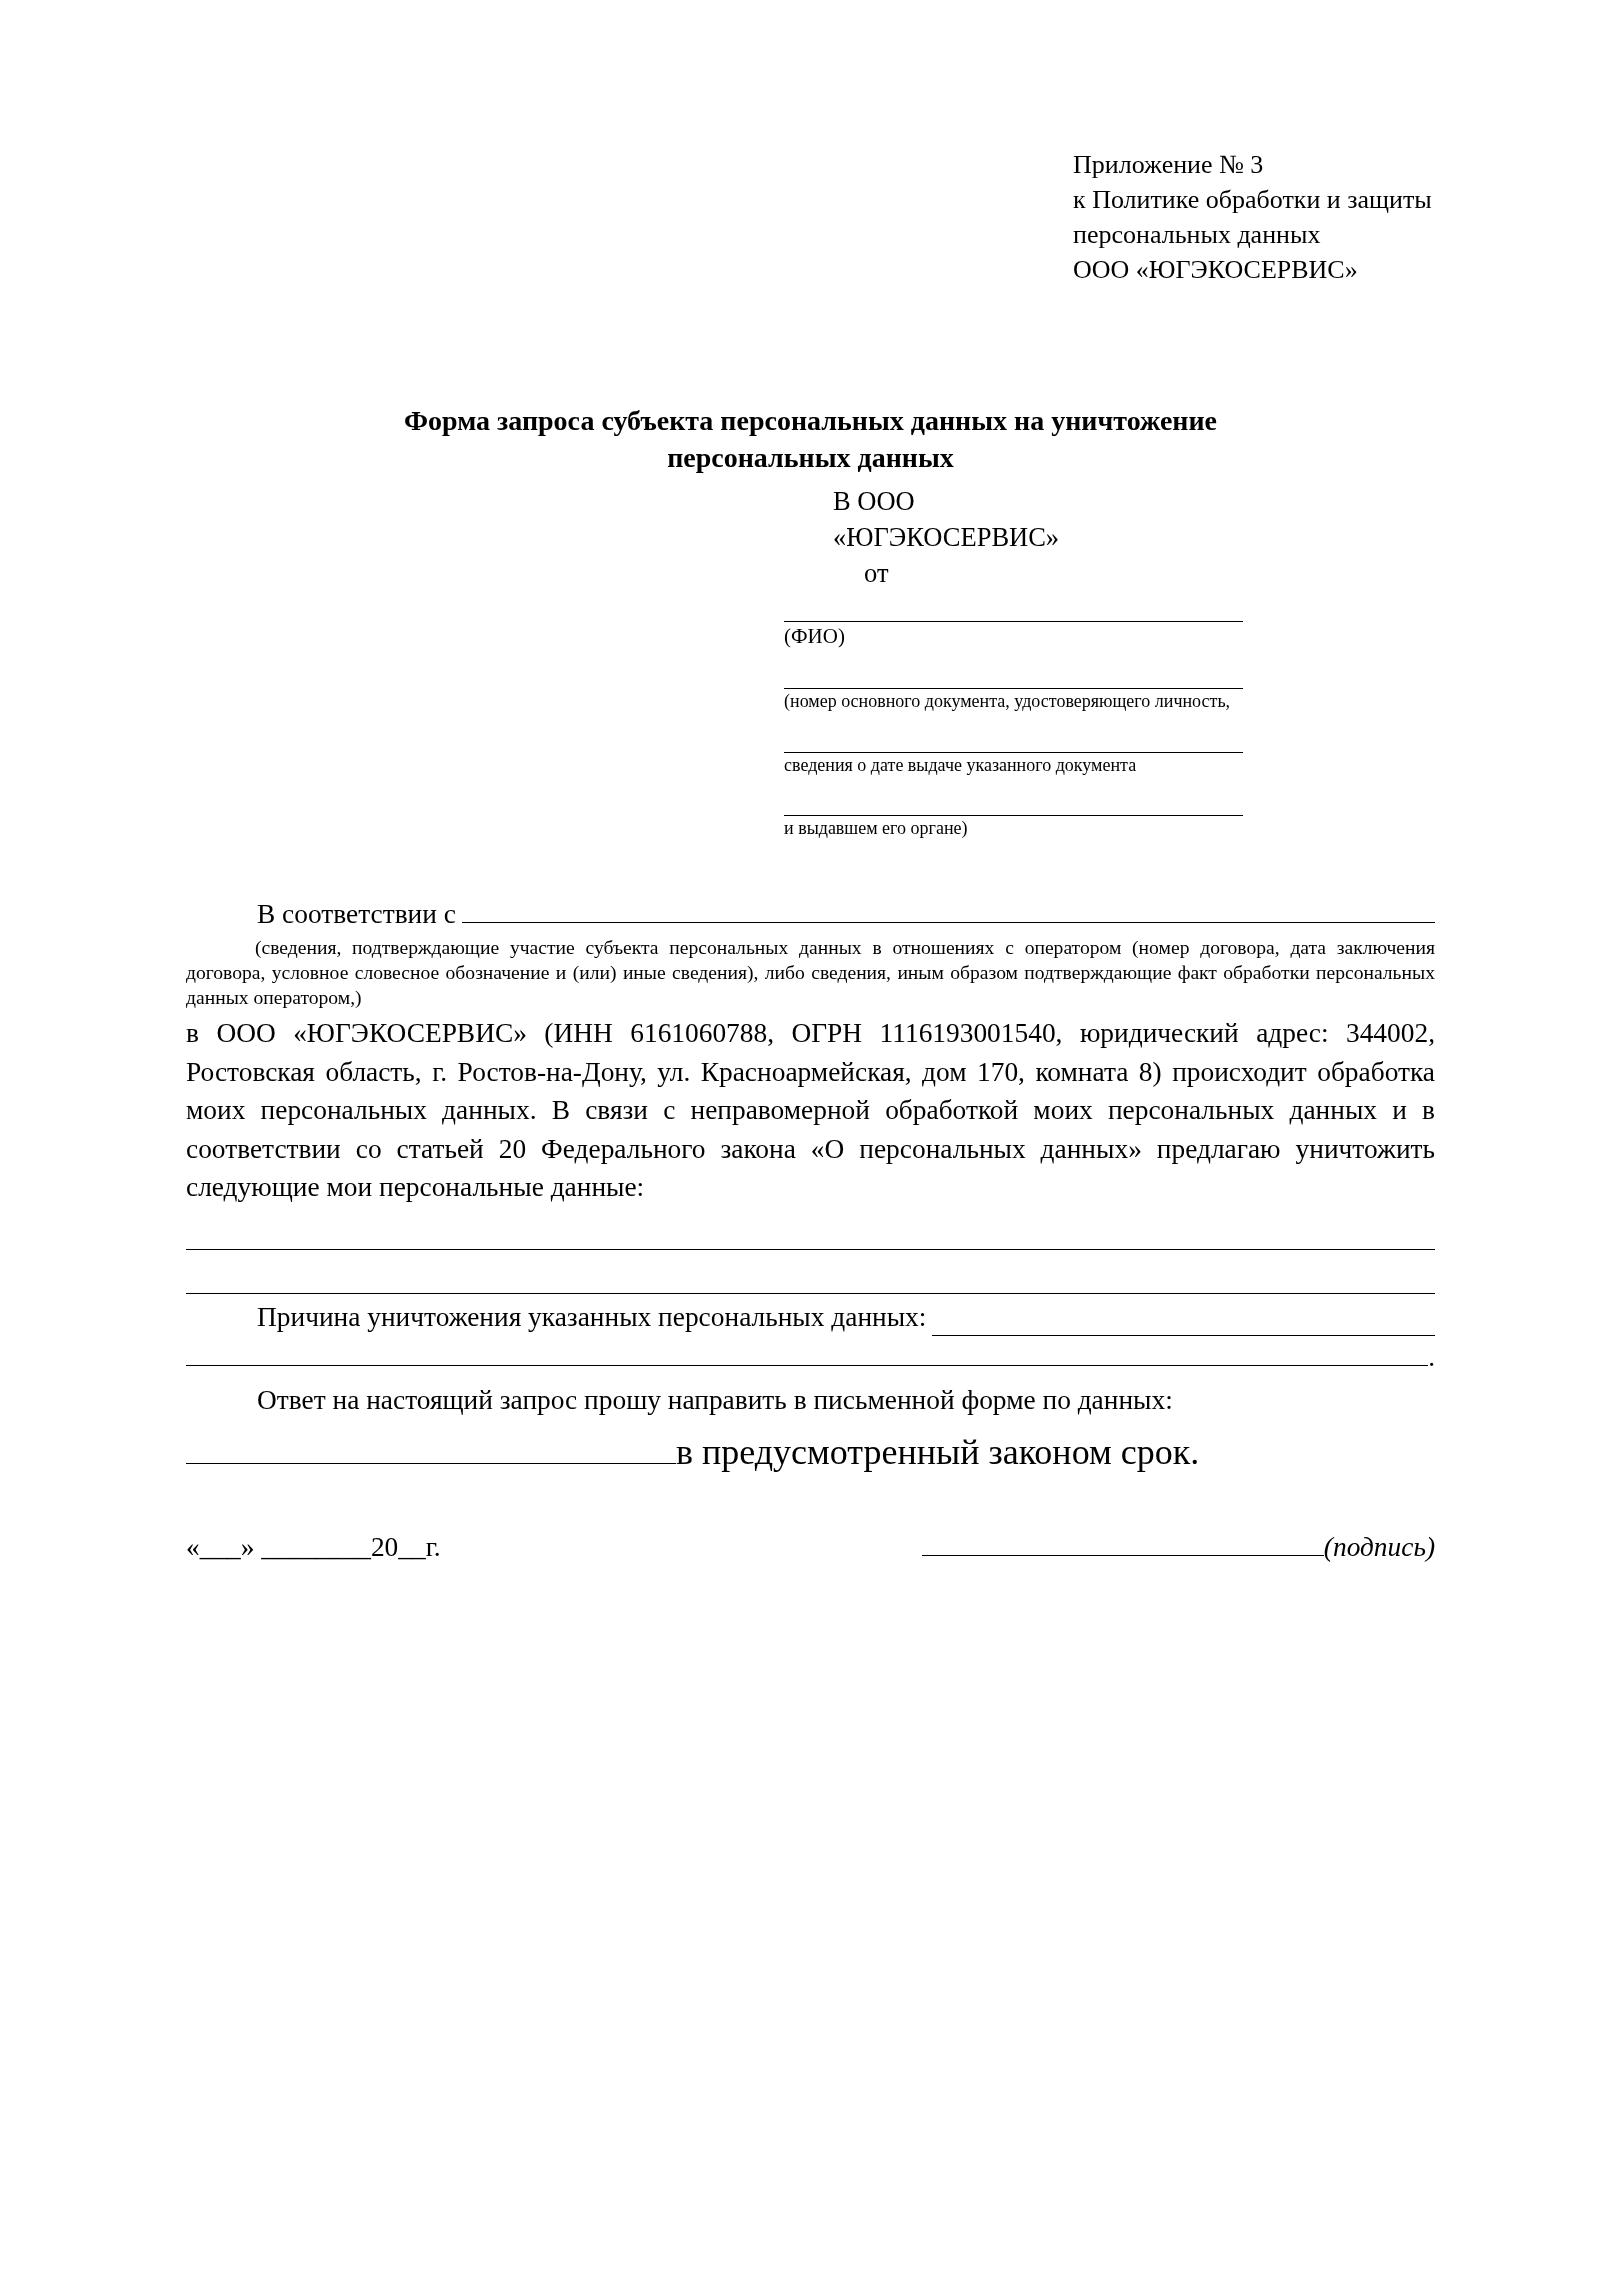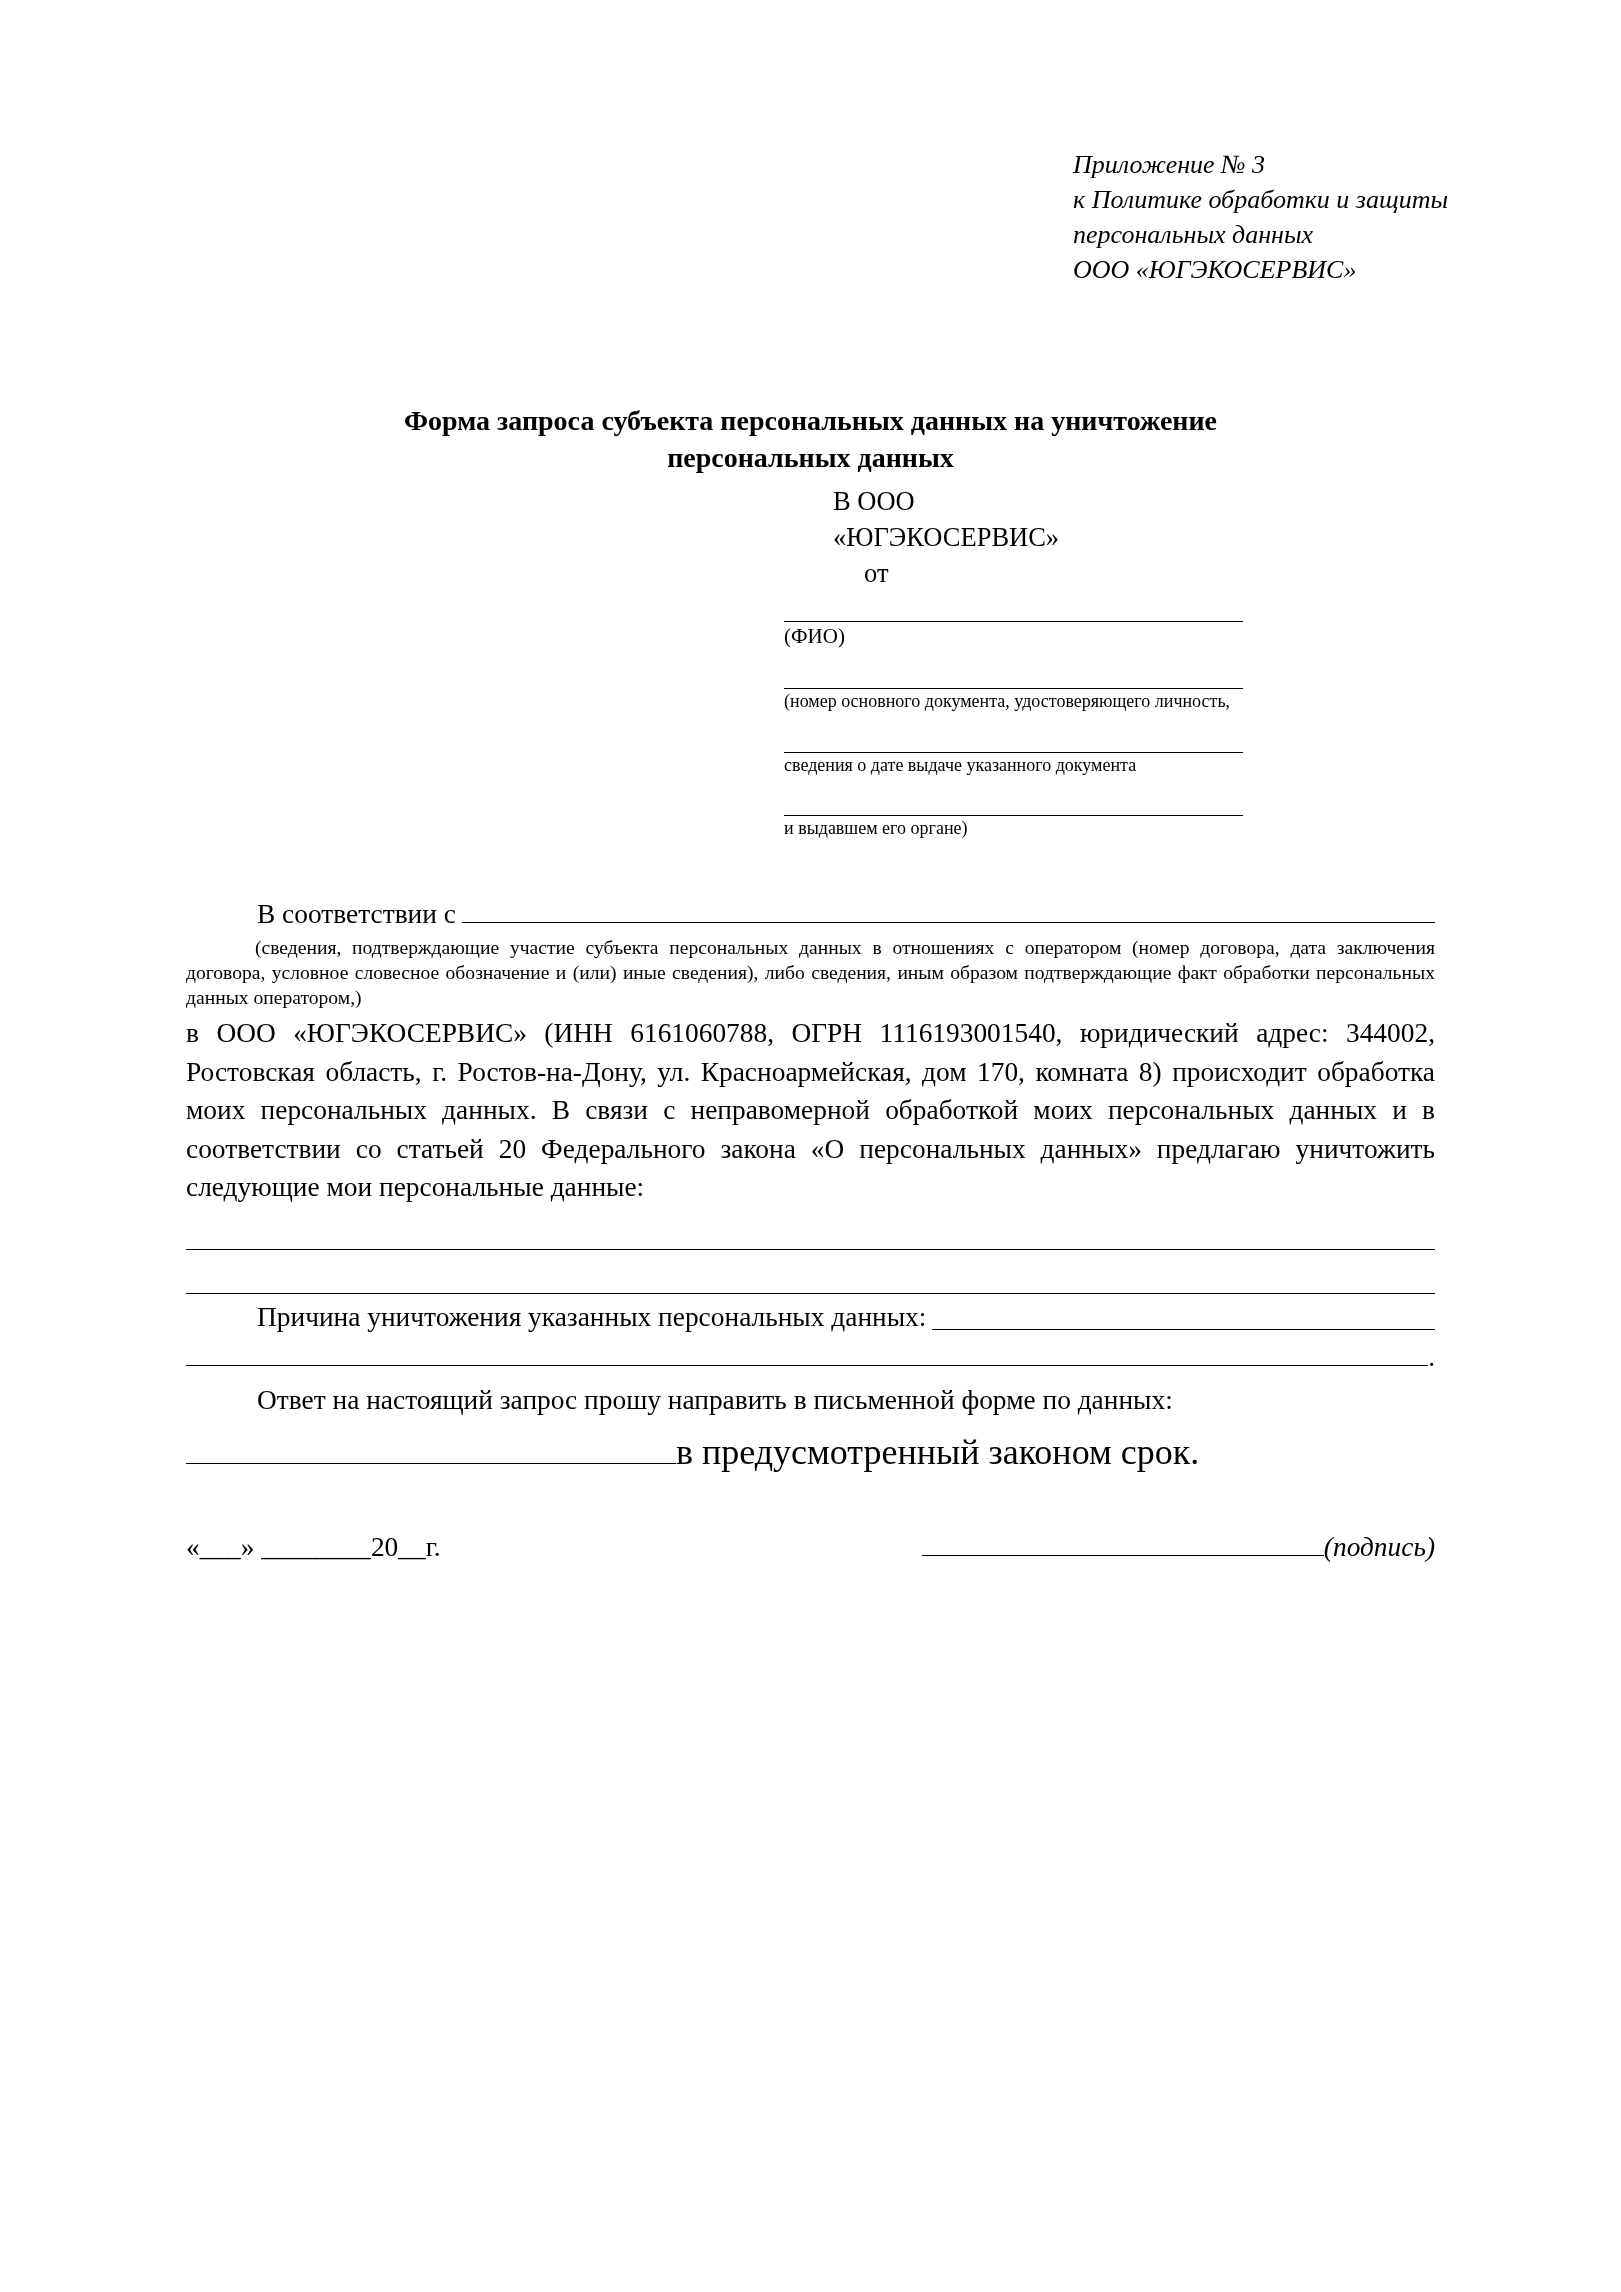--- a/index.html
+++ b/index.html
@@ -23,21 +23,20 @@
   }
 
   
   .appendix {
     margin-left: 887px;
     font-size: 26px;
     line-height: 1.35;
   }
   .appendix div {
     white-space: nowrap;
-    font-style: italic;
   }
 
   
   .doc-title {
     margin-top: 116px;
     font-size: 28px;
     font-weight: bold;
     text-align: center;
     line-height: 1.32;
     padding: 0 69px;
@@ -113,21 +112,21 @@
   .para.justify-all { text-align: justify; }
 
   .blank-line {
     border-bottom: 1.6px solid #000;
     height: 37px;
     margin-top: 5.9px;
   }
 
   .reason-row {
     display: flex;
-    align-items: center;
+    align-items: flex-end;
     margin-top: 3.9px;
     font-size: 27.4px;
   }
   .reason-row .rule { height: 25.5px; }
 
   .tail-rule-row {
     display: flex;
     align-items: baseline;
     font-size: 27.4px;
     margin-top: 2px;

